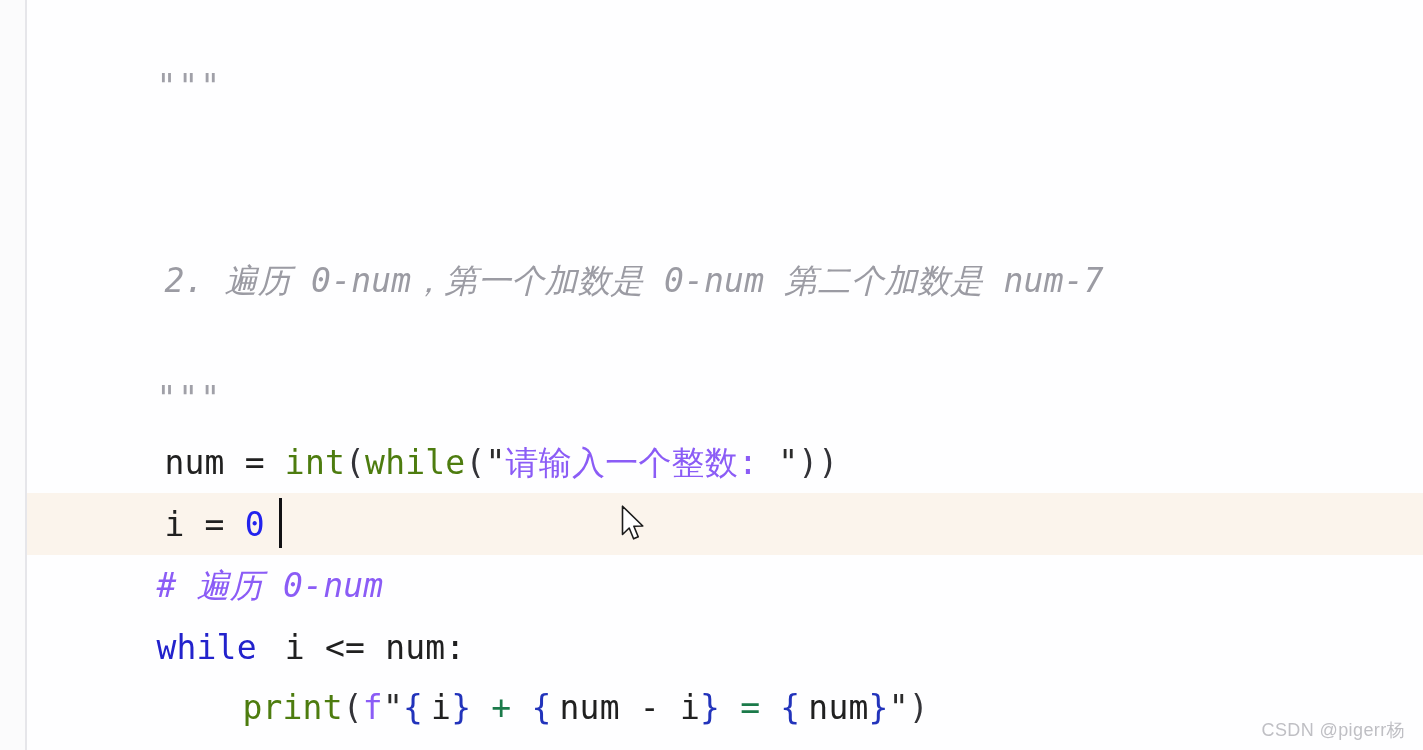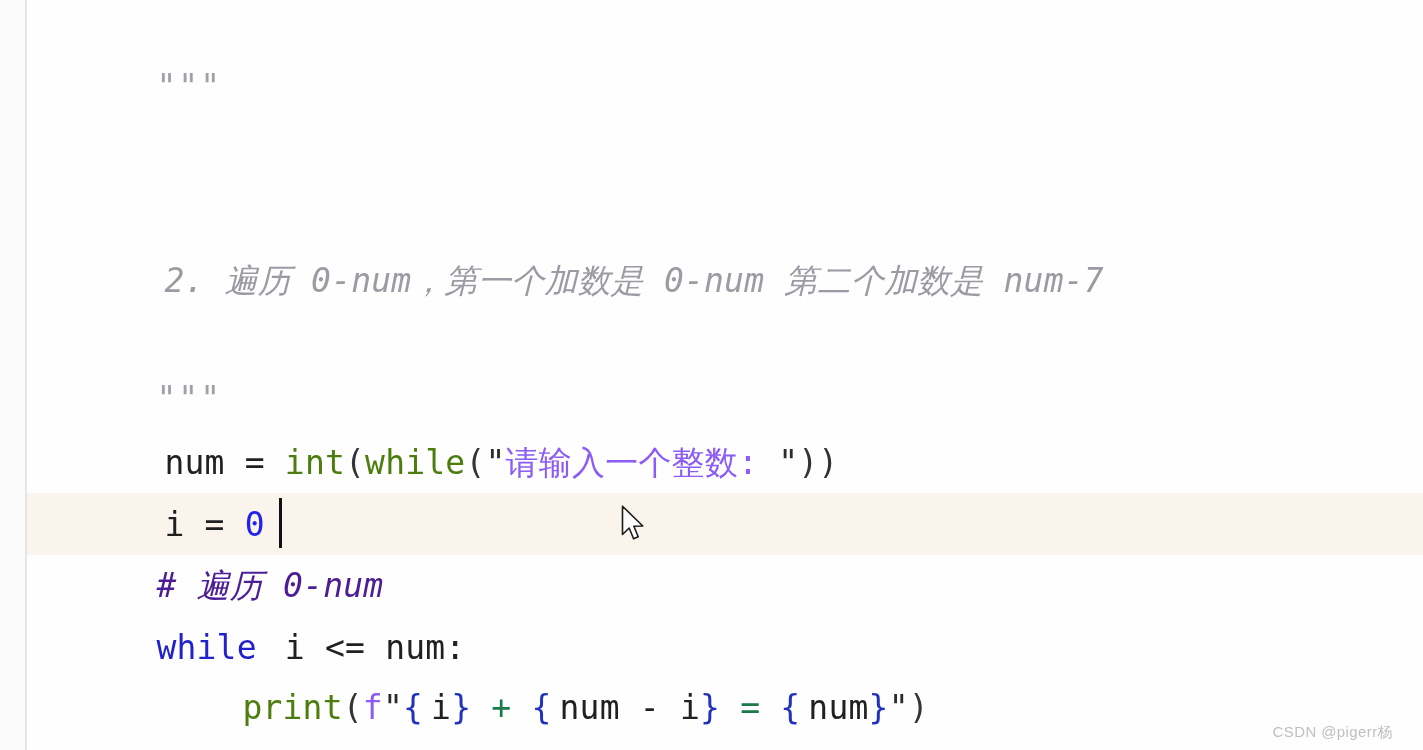--- a/index.html
+++ b/index.html
@@ -73,21 +73,21 @@
   .doc {
     color: #9b9ba3;
     font-style: italic;
   }
   .doc-quotes {
     color: #a0a0a8;
     font-style: normal;
     letter-spacing: 2px;
   }
   .comment {
-    color: #4c1d95;
+    color: #8b5cf6;
     font-style: italic;
   }
 
   
   .plain    { color: #202020; margin-left: 8px; }
   .kw       { color: #2222cc; }          
   .builtin  { color: #4d7c0f; }          
   .num      { color: #2222ee; }          
   .str      { color: #8b5cf6; }          
   .quote    { color: #2b2b2b; }          
@@ -111,24 +111,24 @@
     position: absolute;
     left: 621px;
     top: 505px;
     width: 26px;
     height: 38px;
   }
 
   
   .watermark {
     position: absolute;
-    right: 30px;
+    right: 18px;
     bottom: 8px;
     font-family: "Liberation Sans", sans-serif;
-    font-size: 15px;
+    font-size: 18px;
     color: #bfbfc4;
     letter-spacing: 0.4px;
   }
 </style>
 </head>
 <body>
 
 <div id="screen">
 
   <div class="gutter"></div>

